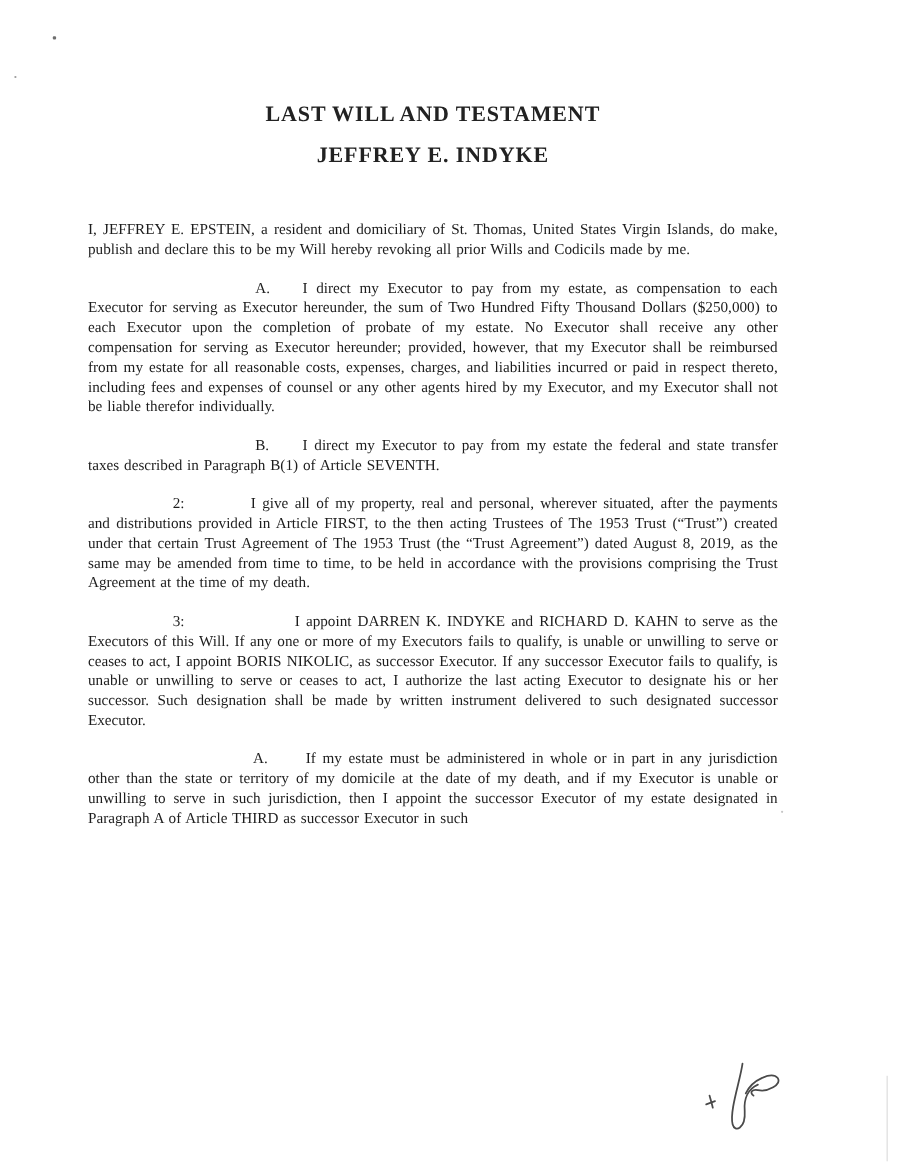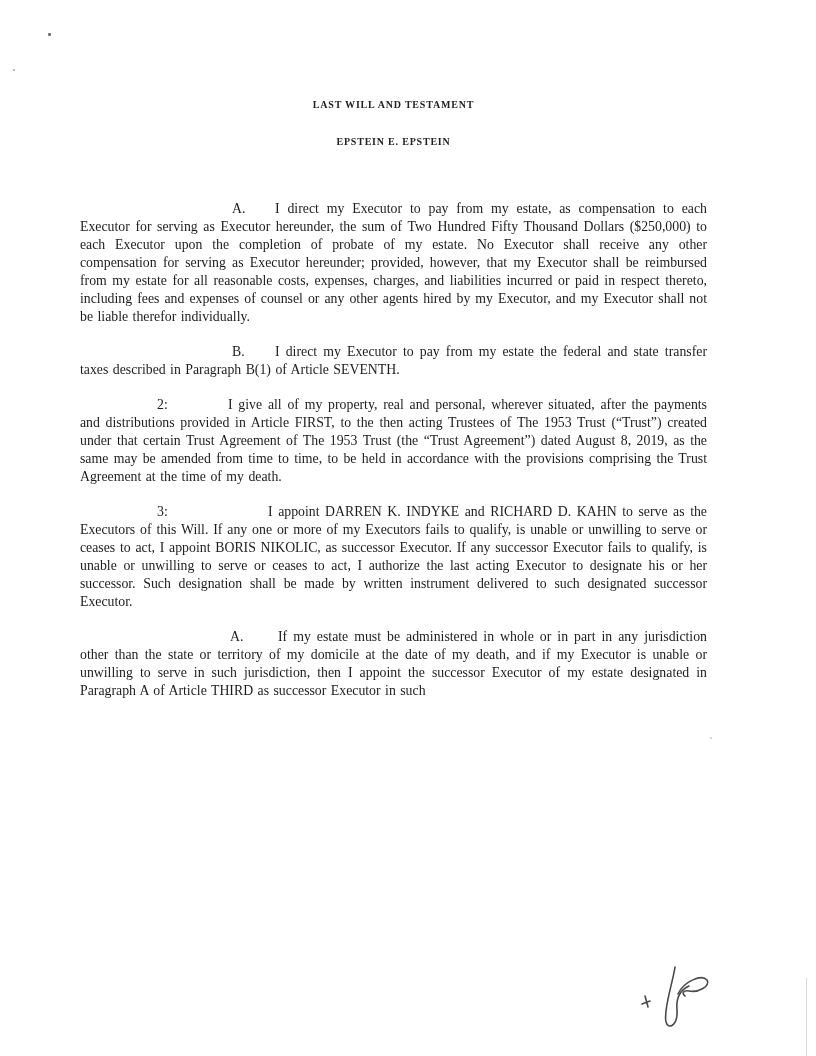--- a/index.html
+++ b/index.html
@@ -20,21 +20,21 @@
     left: 80px;
     top: 96px;
     width: 627px;
   }
   .title-block {
     text-align: center;
     margin-bottom: 50px;
   }
   .title-line {
     font-weight: bold;
-    font-size: 10px;
+    font-size: 20px;
     letter-spacing: 0.8px;
     line-height: 17px;
     margin: 0 0 20px 0;
     color: #222;
   }
   .body-text p {
     font-size: 13.8px;
     line-height: 18px;
     text-align: justify;
     margin: 0 0 17px 0;
@@ -77,25 +77,26 @@
   }
   .signature svg { display: block; }
 </style>
 </head>
 <body>
 
 <div class="page">
 
   <div class="title-block">
     <p class="title-line">LAST WILL AND TESTAMENT</p>
-    <p class="title-line">EPSTEIN E. EPSTEIN</p>
+    <p class="title-line">JEFFREY E. INDYKE</p>
   </div>
 
   <div class="body-text">
 
+    <p><span>I, JEFFREY E. EPSTEIN, a resident and domiciliary of St. Thomas, United States Virgin Islands, do make, publish and declare this to be my Will hereby revoking all prior Wills and Codicils made by me.</span></p>
 
 
     <p><span class="plabel lbl-ltr">A.</span><span>I direct my Executor to pay from my estate, as compensation to each Executor for serving as Executor hereunder, the sum of Two Hundred Fifty Thousand Dollars ($250,000) to each Executor upon the completion of probate of my estate.  No Executor shall receive any other compensation for serving as Executor hereunder; provided, however, that my Executor shall be reimbursed from my estate for all reasonable costs, expenses, charges, and liabilities incurred or paid in respect thereto, including fees and expenses of counsel or any other agents hired by my Executor, and my Executor shall not be liable therefor individually.</span></p>
 
     <p><span class="plabel lbl-ltr">B.</span><span>I direct my Executor to pay from my estate the federal and state transfer taxes described in Paragraph B(1) of Article SEVENTH.</span></p>
 
 
     <p><span class="plabel lbl-num2">2:</span><span>I give all of my property, real and personal, wherever situated, after the payments and distributions provided in Article FIRST, to the then acting Trustees of The 1953 Trust (“Trust”) created under that certain Trust Agreement of The 1953 Trust (the “Trust Agreement”) dated August 8, 2019, as the same may be amended from time to time, to be held in accordance with the provisions comprising the Trust Agreement at the time of my death.</span></p>
 
     <p><span class="plabel lbl-num3">3:</span><span>I appoint DARREN K. INDYKE and RICHARD D. KAHN to serve as the Executors of this Will. If any one or more of my Executors fails to qualify, is unable or unwilling to serve or ceases to act, I appoint BORIS NIKOLIC, as successor Executor. If any successor Executor fails to qualify, is unable or unwilling to serve or ceases to act, I authorize the last acting Executor to designate his or her successor.  Such designation shall be made by written instrument delivered to such designated successor Executor.</span></p>

